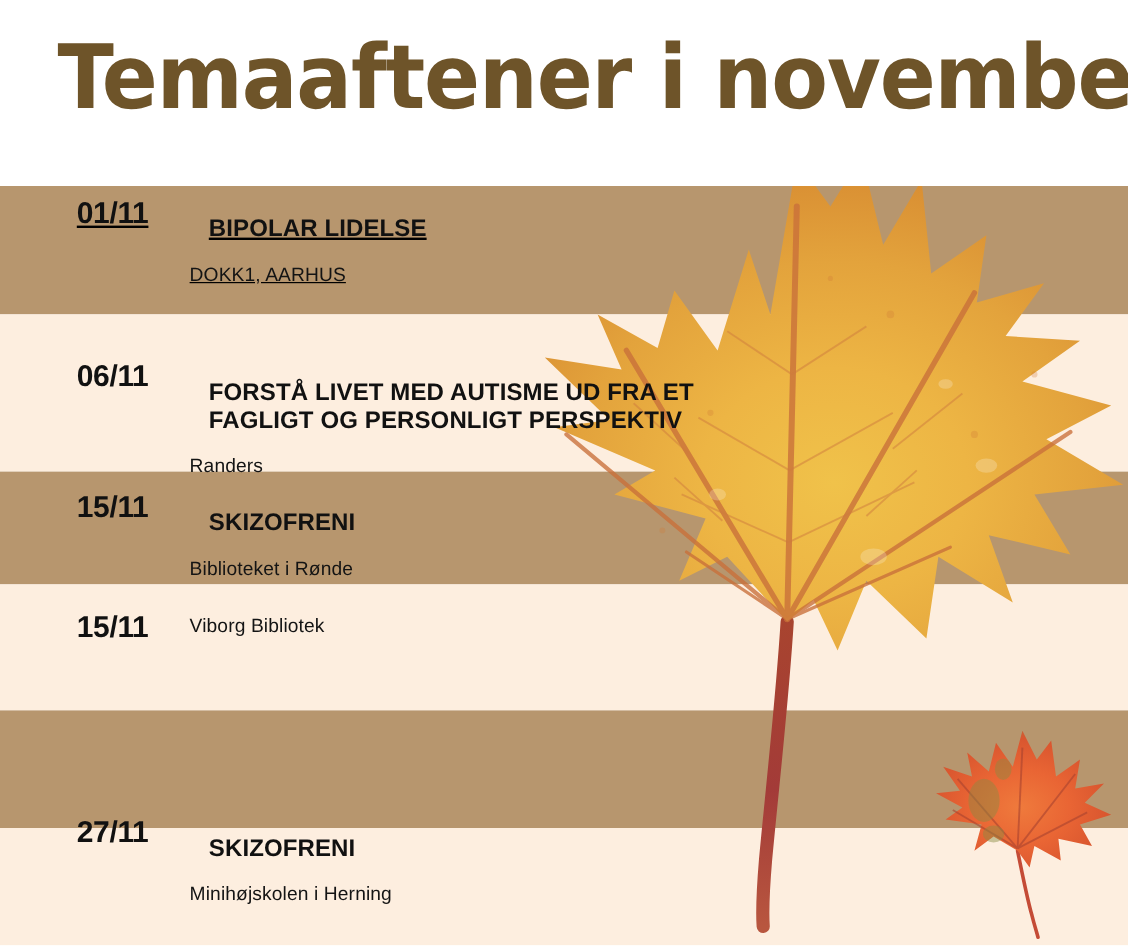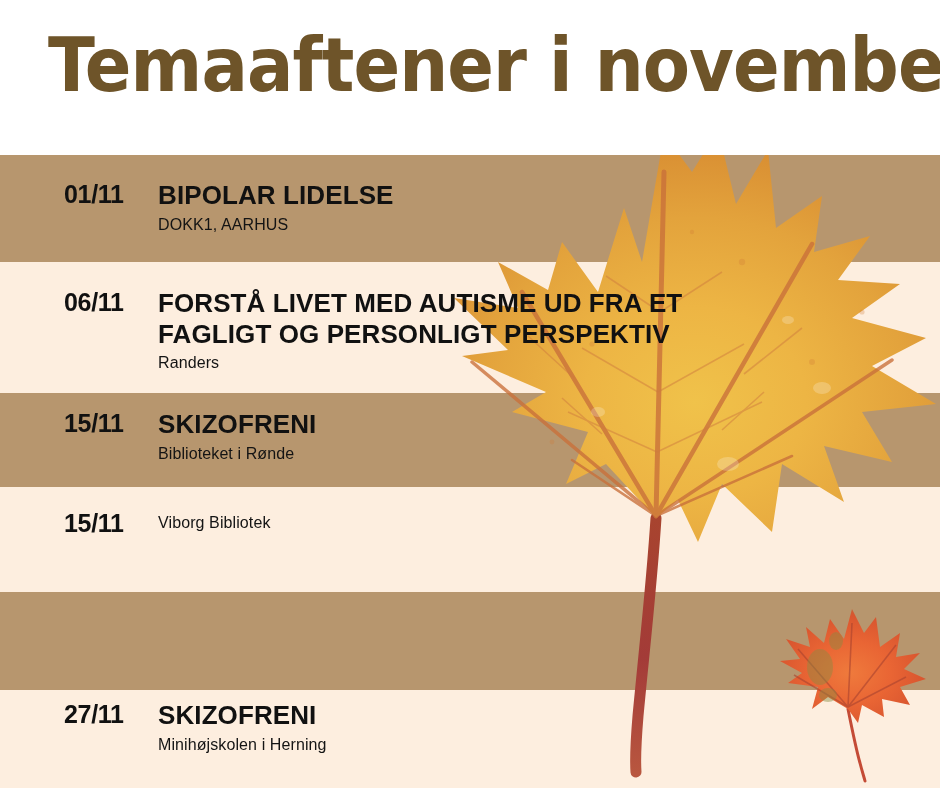--- a/index.html
+++ b/index.html
@@ -103,25 +103,25 @@
     letter-spacing: -0.3px;
     white-space: nowrap;
   }
   .row-body {
     flex: 1;
     padding-left: 1px;
   }
   .row-title {
     font-family: "Liberation Sans", sans-serif;
     font-weight: bold;
-    font-size: 26px;
+    font-size: 20px;
     color: #111111;
     letter-spacing: 0.1px;
     line-height: 1.18;
-    margin: 0;
+    margin: 16px;
     white-space: pre-line;
   }
   .row-venue {
     font-family: "Liberation Sans", sans-serif;
     font-weight: normal;
     font-size: 16px;
     color: #141414;
     letter-spacing: 0.1px;
     line-height: 1.2;
     margin: 4px 0 0 0;
@@ -236,29 +236,29 @@
       </g>
     </svg>
   </div>
 
   <div class="title-bar">
     <div class="poster-title">Temaaftener i november</div>
   </div>
 
   <div class="rows">
 
-    <div class="row" style="top:180px;">
+    <div class="row" style="top:164px;text-decoration:underline;">
       <div class="row-date">01/11</div>
       <div class="row-body">
         <div class="row-title">BIPOLAR LIDELSE</div>
         <div class="row-venue">DOKK1, AARHUS</div>
       </div>
     </div>
 
-    <div class="row" style="top:288px;">
+    <div class="row" style="top:300px;">
       <div class="row-date">06/11</div>
       <div class="row-body">
         <div class="row-title">FORSTÅ LIVET MED AUTISME UD FRA ET
 FAGLIGT OG PERSONLIGT PERSPEKTIV</div>
         <div class="row-venue">Randers</div>
       </div>
     </div>
 
     <div class="row" style="top:409px;">
       <div class="row-date">15/11</div>
@@ -269,21 +269,21 @@
     </div>
 
     <div class="row" style="top:509px;">
       <div class="row-date">15/11</div>
       <div class="row-body">
         <div class="row-venue">Viborg Bibliotek</div>
       </div>
     </div>
 
 
-    <div class="row" style="top:700px;">
+    <div class="row" style="top:680px;">
       <div class="row-date">27/11</div>
       <div class="row-body">
         <div class="row-title">SKIZOFRENI</div>
         <div class="row-venue">Minihøjskolen i Herning</div>
       </div>
     </div>
 
   </div>
 </div>
 

